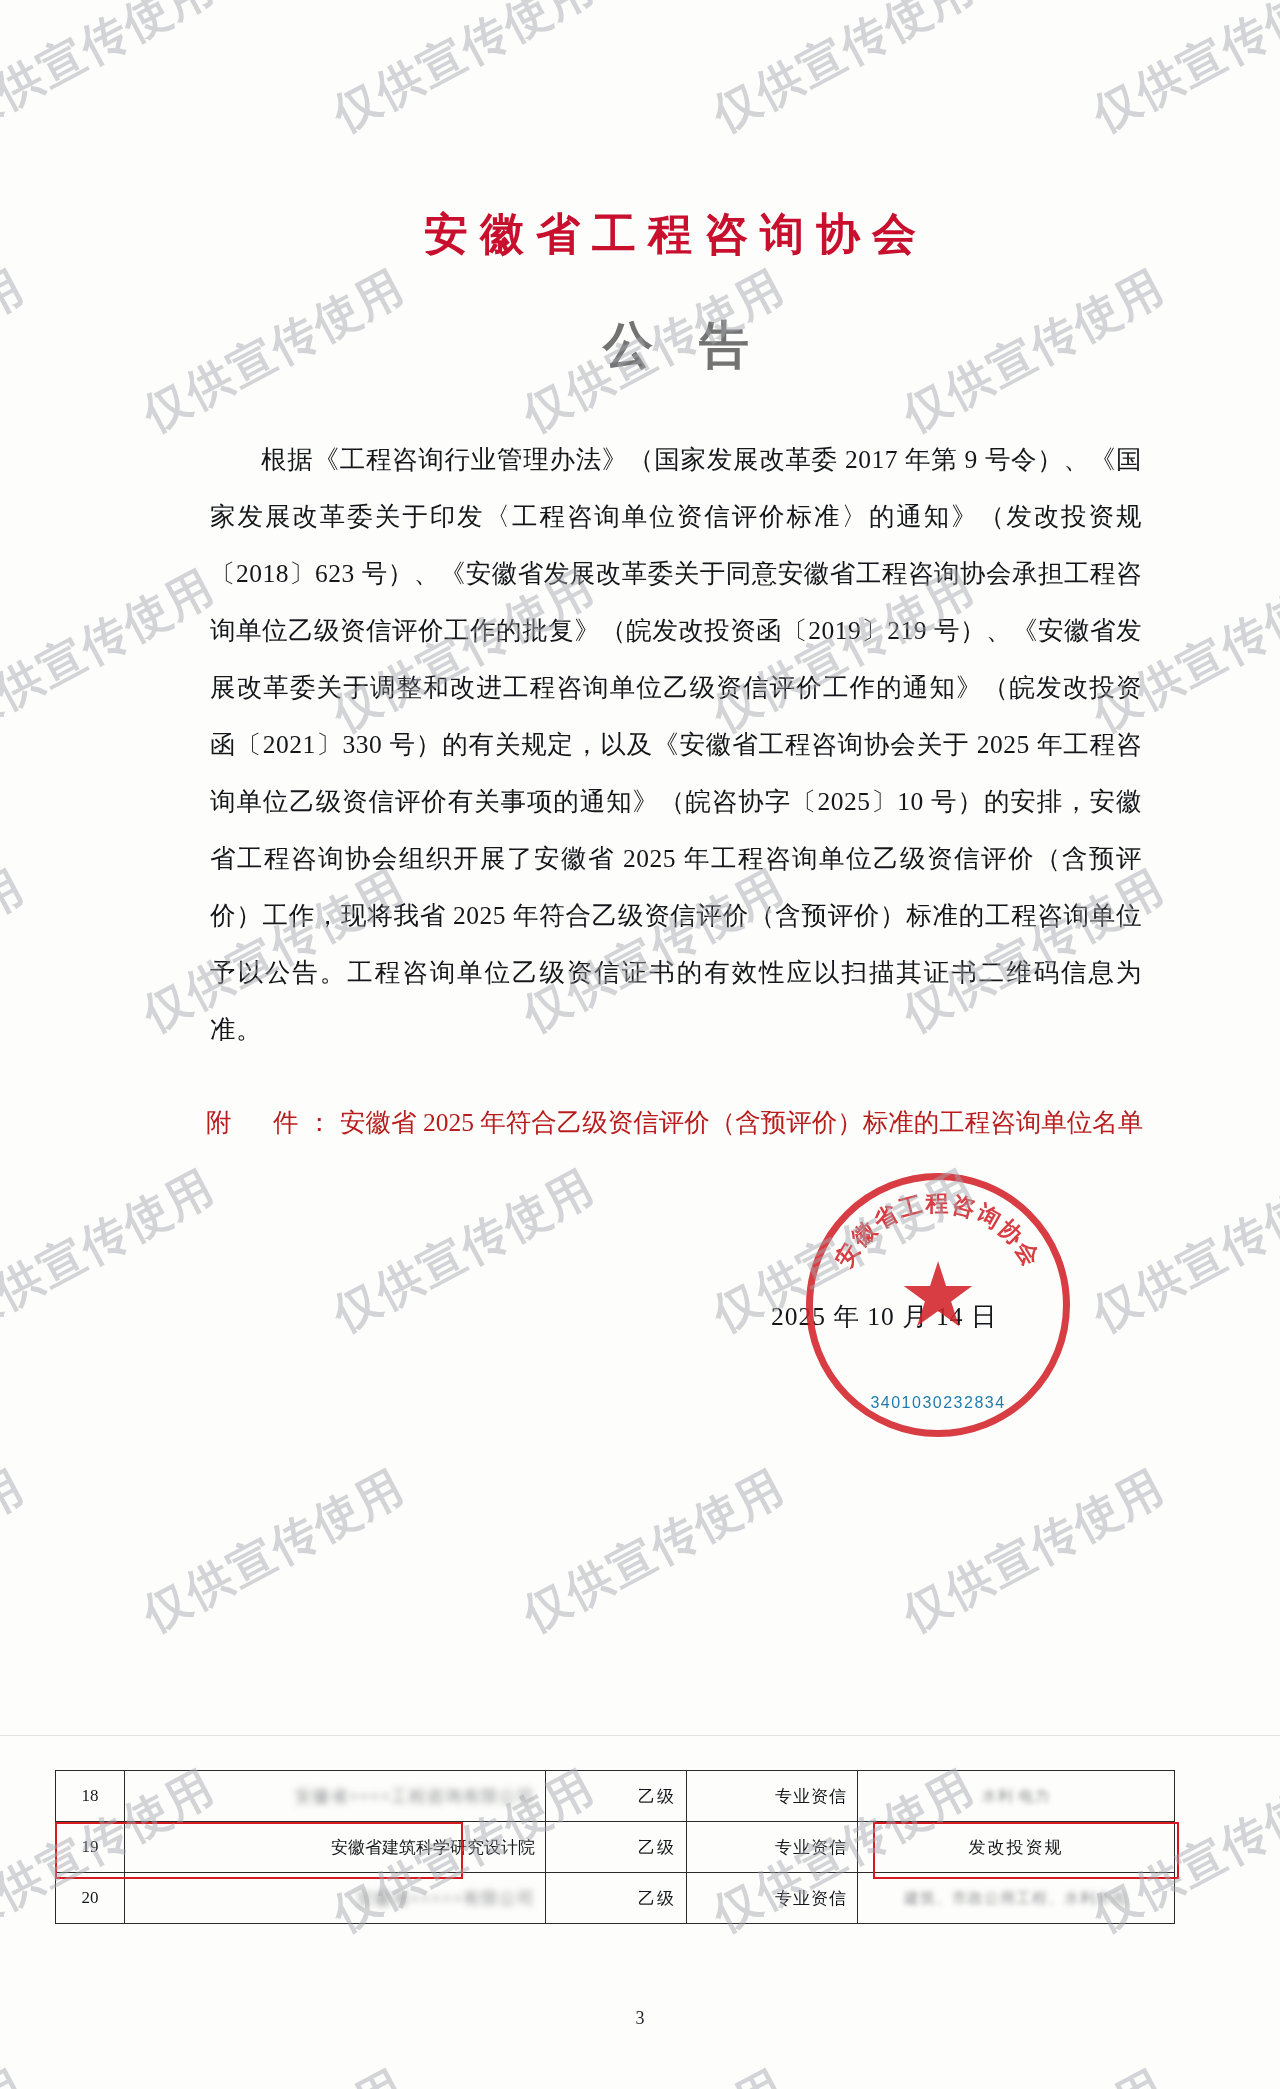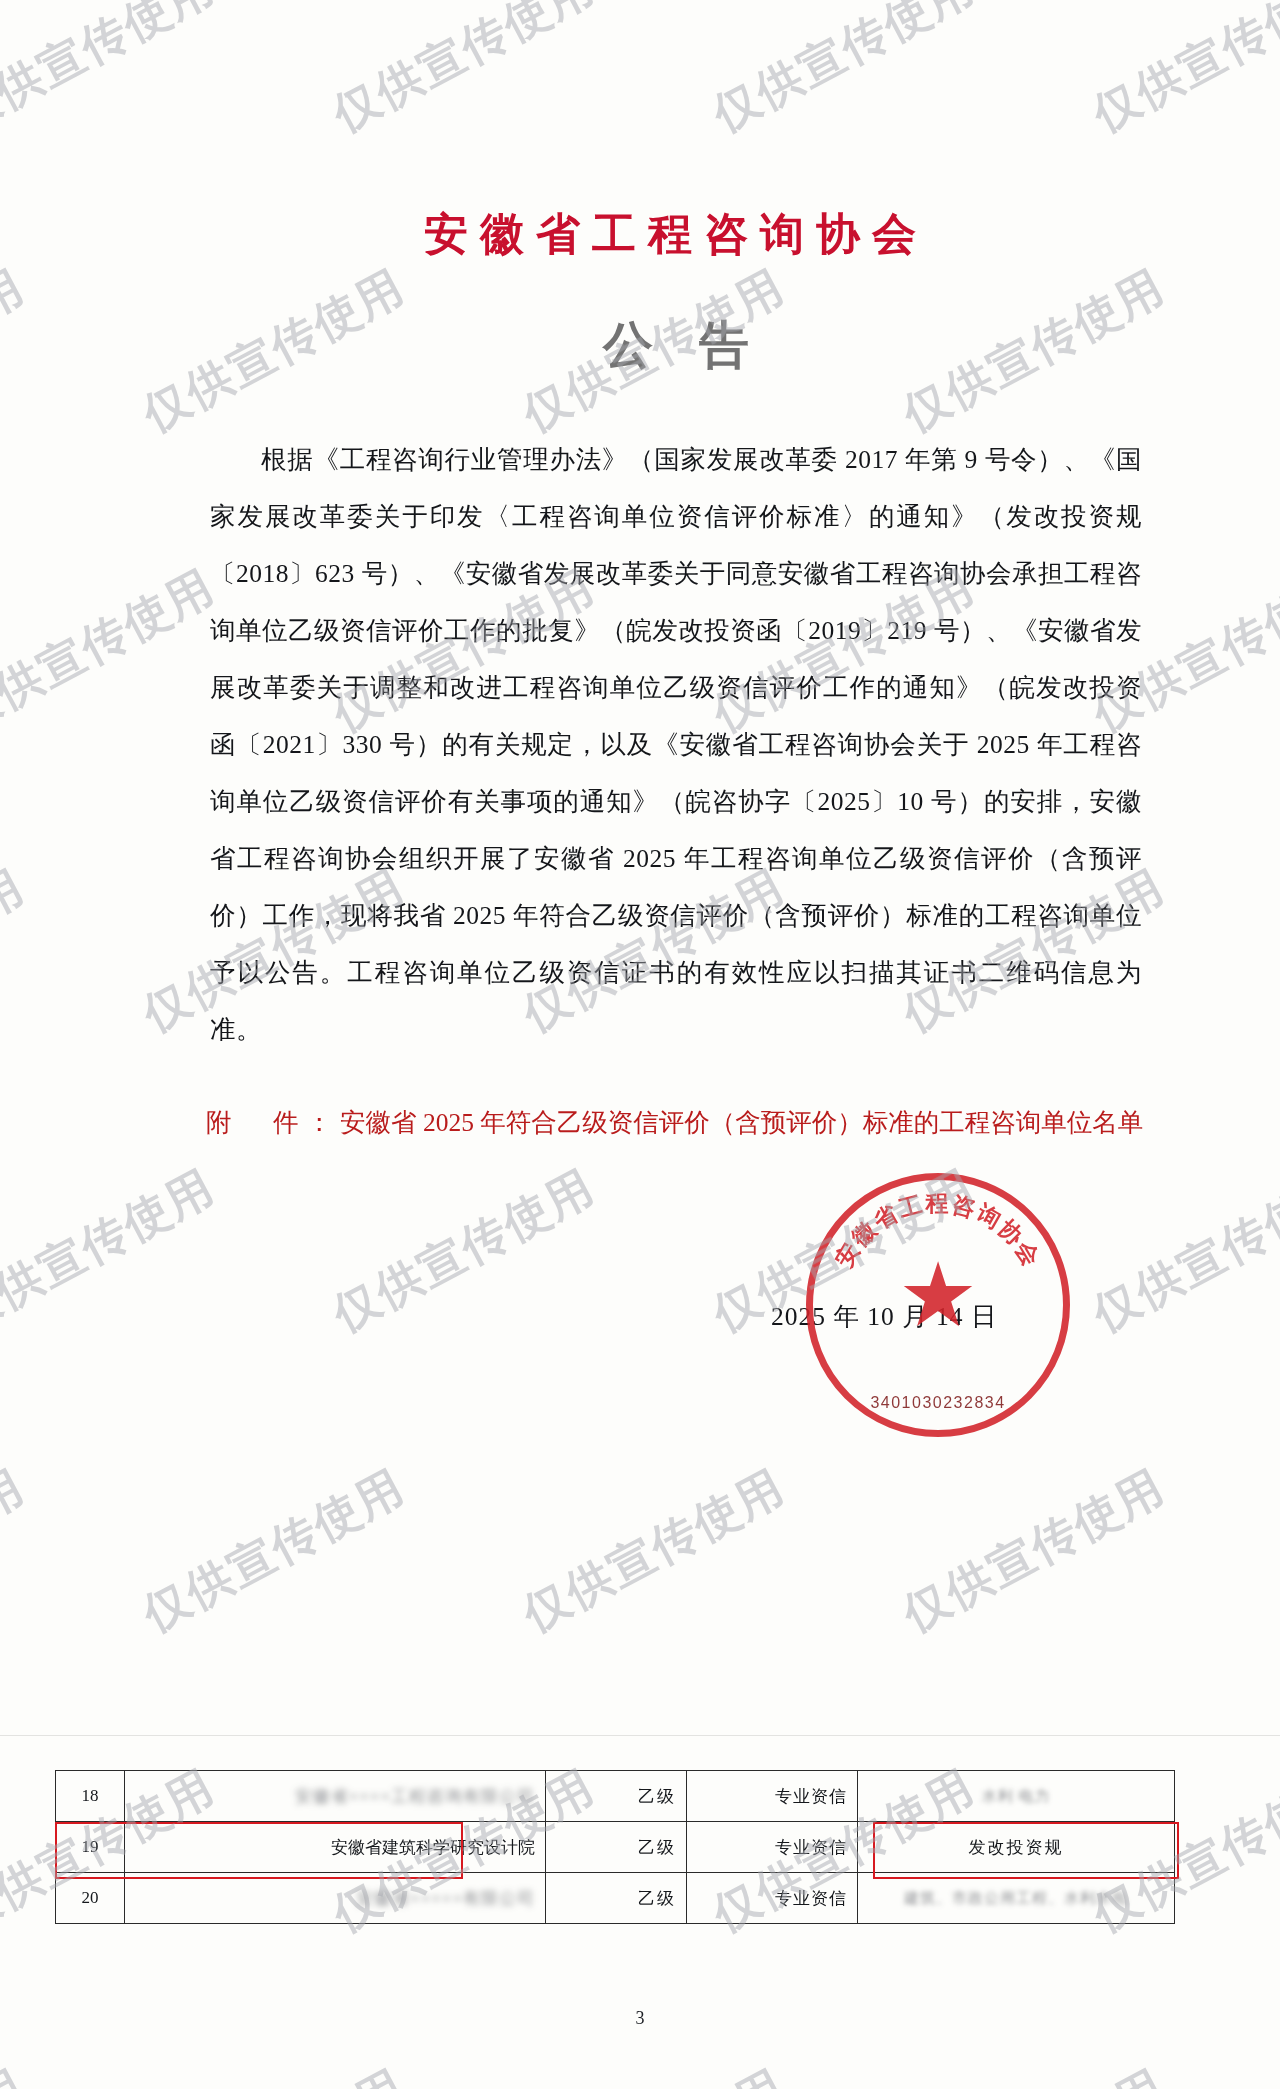--- a/index.html
+++ b/index.html
@@ -158,21 +158,21 @@
     font-weight: 700;
     font-family: "Liberation Serif", serif;
     letter-spacing: 2px;
   }
   .seal .seal-code {
     position: absolute;
     left: 0;
     right: 0;
     bottom: 18px;
     text-align: center;
-    color: #7f1d1d;
+    color: #0369a1;
     font-size: 16px;
     font-family: "Liberation Sans", sans-serif;
     letter-spacing: 1.5px;
   }
 
   
   #bottom-table {
     position: absolute;
     left: 55px;
     top: 1770px;

